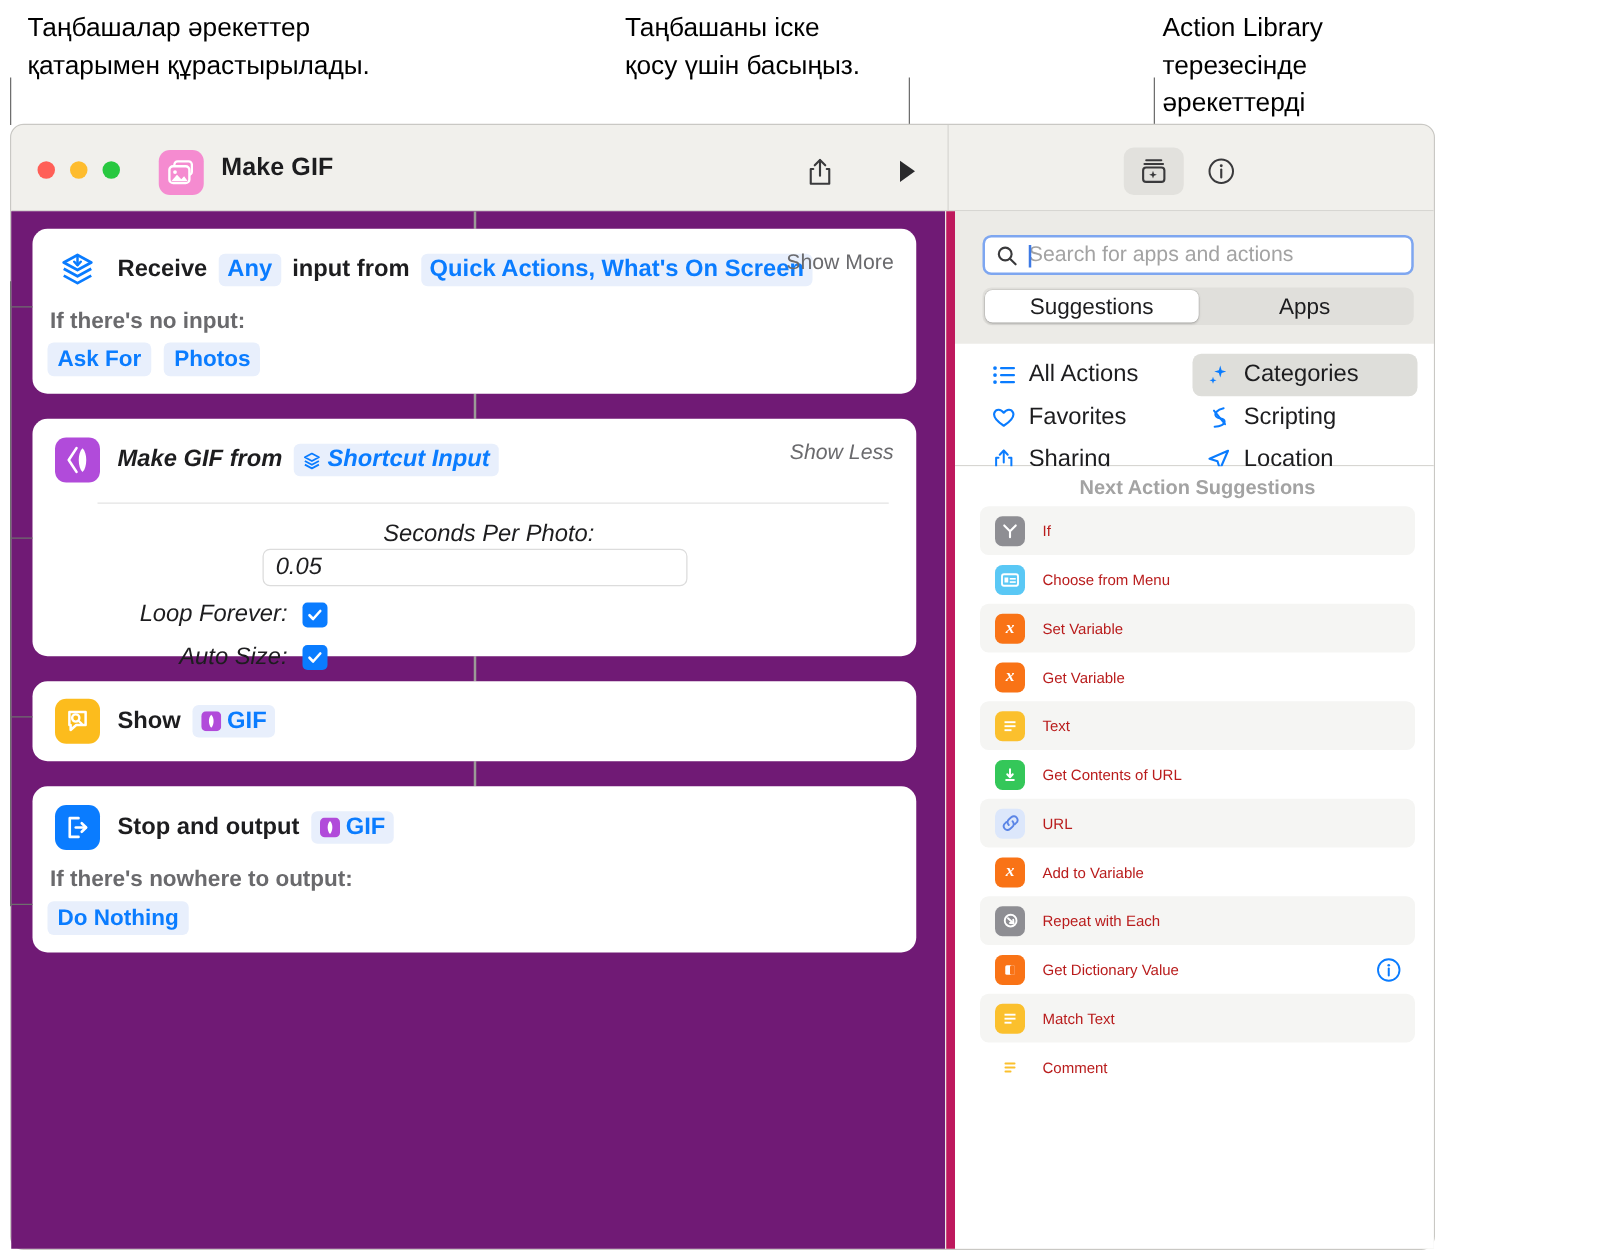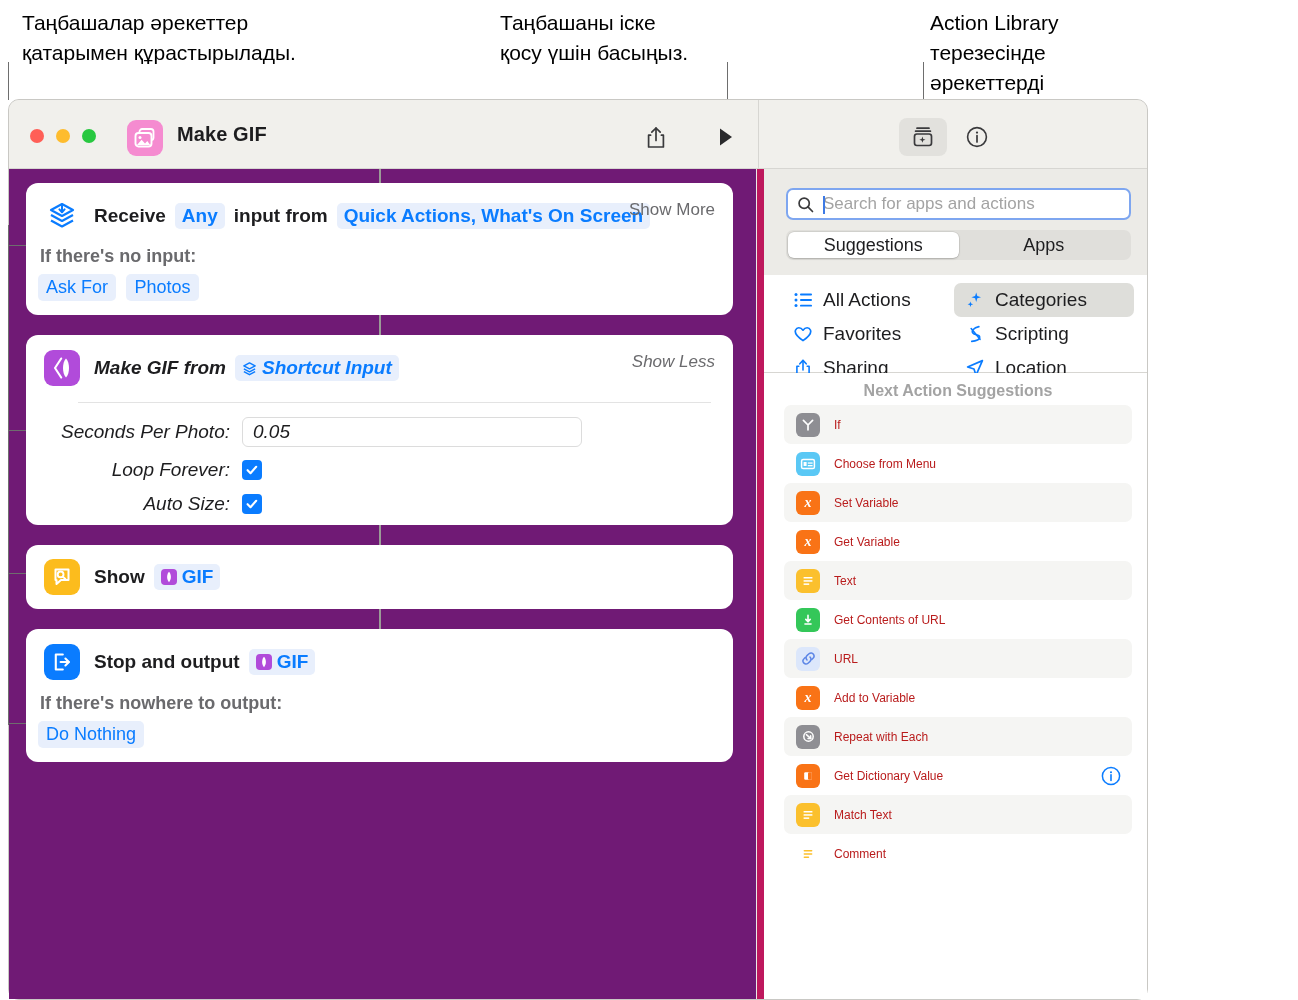--- a/index.html
+++ b/index.html
@@ -125,21 +125,21 @@
     position: absolute; right: 18px;
     font-size: 17px; color: #6a6a6d; white-space: nowrap;
   }
   .sub-label {
     font-size: 18px; font-weight: 700; color: #6a6a6d;
     margin-top: 2px;
   }
   .chip {
     display: inline-block;
     background: #e8effc; color: #0a7cff;
-    font-size: 18px; font-weight: 400;
+    font-size: 18px; font-weight: 700;
     border-radius: 5px; padding: 3px 8px;
     margin-right: 6px;
   }
   .divider-line {
     height: 1px; background: #e3e3e3; margin: 0 0 0 0;
   }
   .field-row { display: flex; align-items: center; margin-top: 12px; }
   .field-label {
     font-size: 19px; color: #1d1d1f; text-align: right;
     width: 216px; flex: 0 0 auto; padding-right: 12px; box-sizing: border-box;
@@ -354,21 +354,21 @@
             <path d="M2 8.4 L8 11.6 L14 8.4" fill="none" stroke="#0a7cff" stroke-width="1.5" stroke-linejoin="round"></path>
             <path d="M2 11.4 L8 14.6 L14 11.4" fill="none" stroke="#0a7cff" stroke-width="1.5" stroke-linejoin="round"></path>
           </svg>
           <span>Shortcut Input</span>
         </span>
         <span class="show-toggle" style="top:2px;">Show Less</span>
       </div>
 
       <div class="divider-line" style="margin:16px 22px 0 52px;"></div>
 
-      <div class="field-row" style="margin-top:14px;">
+      <div class="field-row" style="margin-top:14px;flex-direction:column;">
         <div class="field-label">Seconds Per Photo:</div>
         <div class="text-input">0.05</div>
       </div>
 
       <div class="field-row" style="margin-top:12px;">
         <div class="field-label">Loop Forever:</div>
         <div class="checkbox">
           <svg width="14" height="14" viewBox="0 0 14 14">
               <path d="M2.6 7.2 L5.5 10.2 L11.2 3.8" fill="none" stroke="#fff" stroke-width="2.1" stroke-linecap="round" stroke-linejoin="round"></path>
             </svg>

